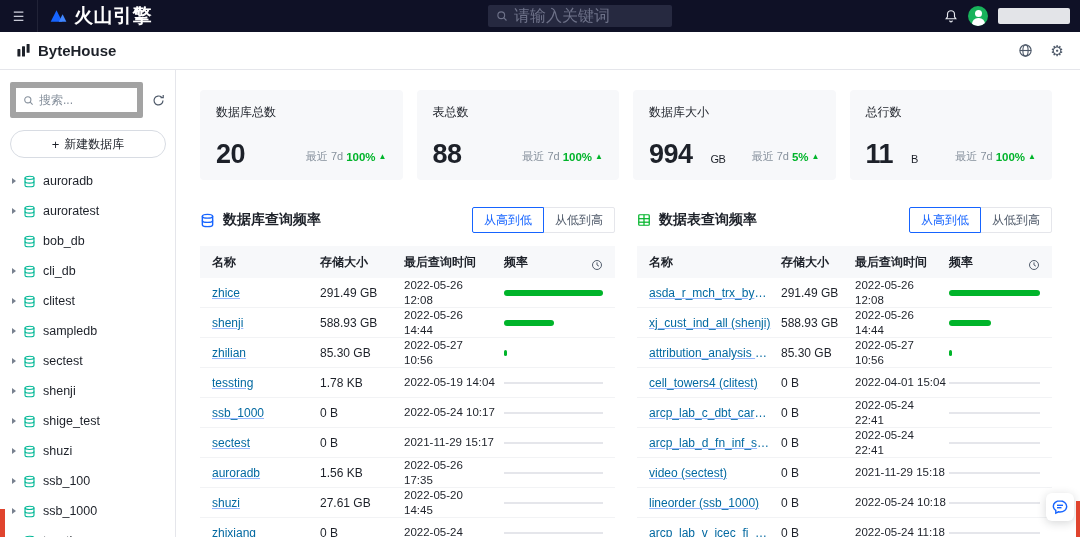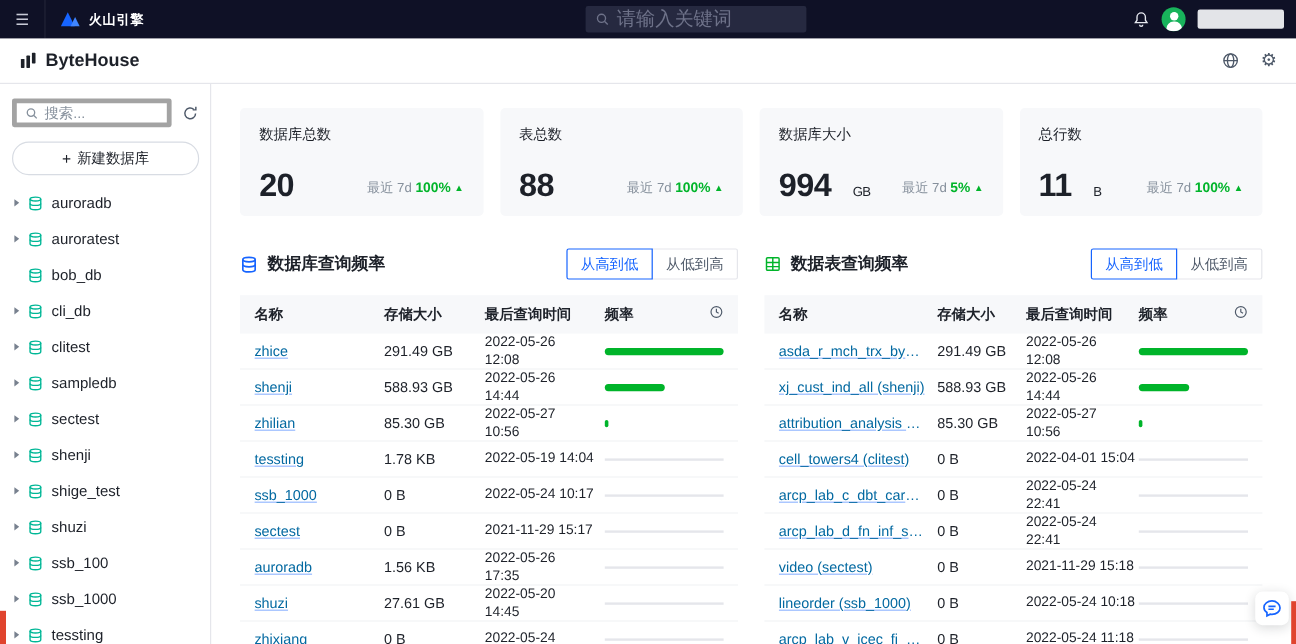--- a/index.html
+++ b/index.html
@@ -4,21 +4,21 @@
 <style>
   * { margin:0; padding:0; box-sizing:border-box; }
   html,body { width:1080px; height:537px; }
   body { font-family:"Liberation Sans","DejaVu Sans",sans-serif; background:#fff; overflow:hidden; position:relative; }
   a { text-decoration:none; }
 
   
   .topbar { height:32px; background:#0f1126; display:flex; align-items:center; position:relative; z-index:5; }
   .hamburger { width:38px; height:32px; background:none; border:none; color:#c8cad6; font-size:13px; cursor:pointer; border-right:1px solid rgba(255,255,255,.08); }
   .brand { display:flex; align-items:center; gap:6px; margin-left:12px; cursor:pointer; }
-  .brand-text { font-size:11px; font-weight:700; color:#fff; letter-spacing:.5px; }
+  .brand-text { font-size:19px; font-weight:700; color:#fff; letter-spacing:.5px; }
   .tb-search { position:absolute; left:488px; top:5px; width:184px; height:22px; background:#262940; border-radius:2px; display:flex; align-items:center; gap:6px; padding:0 8px; cursor:text; color:#6e7289; }
   .tb-ph { font-size:16px; color:#6e7289; }
   .tb-links { margin-left:auto; display:flex; gap:22px; margin-right:18px; }
   .tb-link { color:#e7e9f0; font-size:12px; cursor:pointer; white-space:nowrap; }
   .tb-right { display:flex; align-items:center; gap:10px; margin-right:10px; }
   .bell { display:flex; cursor:pointer; }
   .avatar { width:20px; height:20px; border-radius:50%; background:#18b35b; position:relative; overflow:hidden; cursor:pointer; flex:none; }
   .avatar::before { content:""; position:absolute; left:7px; top:4px; width:7px; height:7px; border-radius:50%; background:#fff; }
   .avatar::after { content:""; position:absolute; left:4px; top:12px; width:13px; height:8px; border-radius:6px 6px 0 0; background:#fff; }
   .blur-name { width:72px; height:16px; background:#e3e4e8; border-radius:2px; }
@@ -29,21 +29,21 @@
   .nav-tabs { display:flex; margin-left:36px; height:38px; }
   .tab { font-size:13px; color:#1d2129; margin-right:34px; display:flex; align-items:center; height:38px; border-bottom:2px solid transparent; cursor:pointer; }
   .tab.active { color:#1664ff; border-bottom-color:#1664ff; }
   .nv-icons { margin-left:auto; display:flex; align-items:center; gap:18px; color:#4e5969; }
   .gear { font-size:15px; line-height:1; cursor:pointer; }
 
   
   .layout { display:flex; height:467px; }
   .sidebar { width:176px; min-width:176px; border-right:1px solid #e5e6eb; padding-top:12px; overflow:hidden; background:#fff; }
   .sb-search-row { display:flex; align-items:center; gap:9px; padding:0 10px; }
-  .sb-search { flex:1; height:24px; border:4px solid #a3a3a3; border-radius:2px; display:flex; align-items:center; gap:5px; padding:0 7px; color:#86909c; cursor:text; }
+  .sb-search { flex:1; height:24px; border:6px solid #a3a3a3; border-radius:2px; display:flex; align-items:center; gap:5px; padding:12px 7px; color:#86909c; cursor:text; }
   .sb-ph { font-size:12px; color:#86909c; }
   .refresh-btn { background:none; border:none; cursor:pointer; display:flex; color:#4e5969; }
   .new-db-btn { margin:12px 10px 4px; width:156px; height:28px; border:1px solid #d8dce3; border-radius:15px; background:#fff; display:flex; align-items:center; justify-content:center; gap:5px; font-size:12px; color:#1d2129; cursor:pointer; }
   .plus { font-size:13px; line-height:1; }
   .db-list { list-style:none; margin-top:8px; }
   .db-item { height:30px; display:flex; align-items:center; gap:7px; padding:0 12px; font-size:12.5px; color:#1d2129; cursor:pointer; }
   .chev { width:0; height:0; border-left:4px solid #78818f; border-top:3.5px solid transparent; border-bottom:3.5px solid transparent; flex:none; }
   .db-item.no-chev .chev { visibility:hidden; }
   .db-ico { flex:none; display:flex; }
 
@@ -67,21 +67,21 @@
   .sort-group { margin-left:auto; display:flex; }
   .sort-btn { height:26px; padding:0 11px; font-size:12px; background:#fff; border:1px solid #e5e6eb; color:#4e5969; cursor:pointer; white-space:nowrap; }
   .sort-btn.first { border-radius:2px 0 0 2px; }
   .sort-btn.last { border-radius:0 2px 2px 0; margin-left:-1px; }
   .sort-btn.active { color:#1664ff; border-color:#1664ff; position:relative; z-index:1; }
 
   .grid-row { display:grid; align-items:center; padding:0 12px; }
   .cols-a .grid-row { grid-template-columns:108px 84px 100px 1fr; }
   .cols-b .grid-row { grid-template-columns:132px 74px 94px 1fr; }
   .thead { height:32px; background:#f7f8fa; font-size:12px; color:#1d2129; font-weight:600; }
-  .th-freq { display:flex; align-items:flex-start; justify-content:space-between; }
+  .th-freq { display:flex; align-items:flex-end; justify-content:space-between; }
   .trow { height:30px; border-bottom:1px solid #f2f3f5; font-size:12px; color:#1d2129; }
   .cell-name { color:#0369a1; text-decoration:underline; text-decoration-color:rgba(22,100,255,.45); white-space:nowrap; overflow:hidden; text-overflow:ellipsis; padding-right:10px; cursor:pointer; display:block; }
   .cell-time { font-size:11.5px; line-height:1.3; white-space:pre-line; }
   .bar.green { height:6px; border-radius:3px; background:#00b42a; }
   .bar.zero { height:2px; width:100%; background:#e5e6eb; }
 
   
   .chat-fab { position:absolute; right:6px; bottom:16px; width:28px; height:28px; background:#fff; border-radius:6px; box-shadow:0 2px 10px rgba(29,33,41,.18); display:flex; align-items:center; justify-content:center; cursor:pointer; z-index:9; }
   .artifact { position:absolute; background:#e0442e; z-index:10; }
   .artifact.left { left:0; bottom:0; width:5px; height:28px; }

